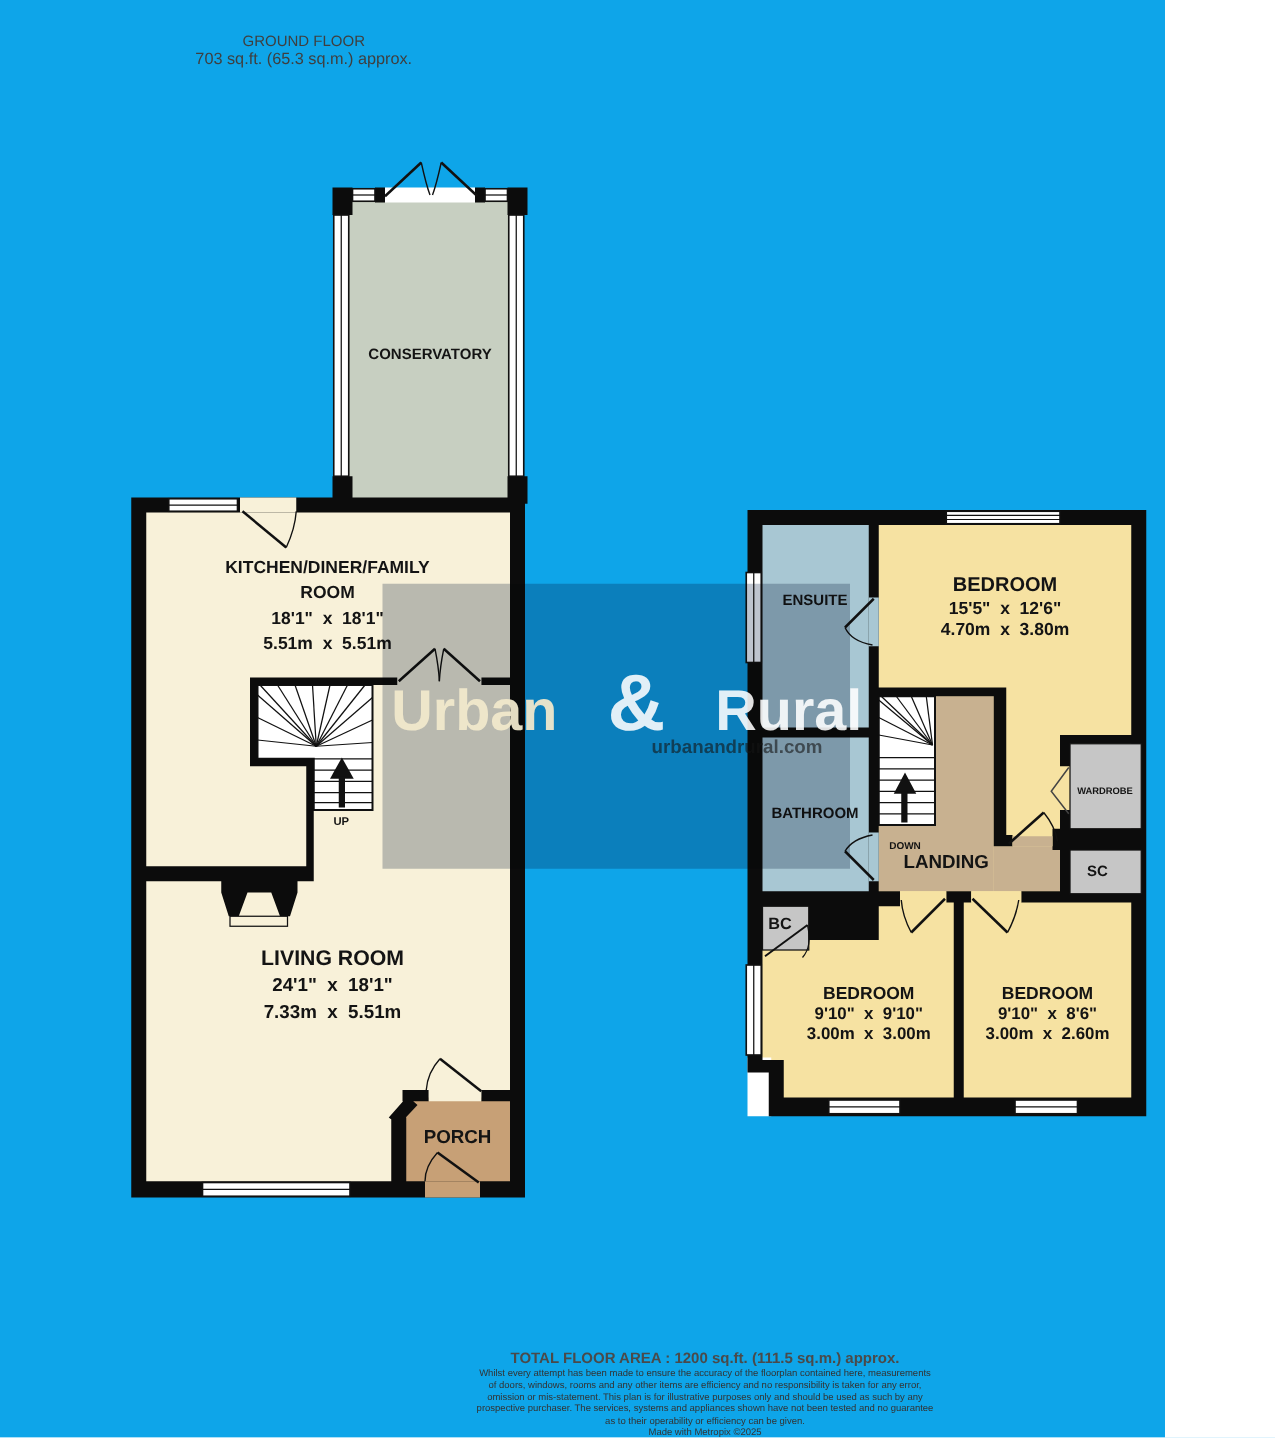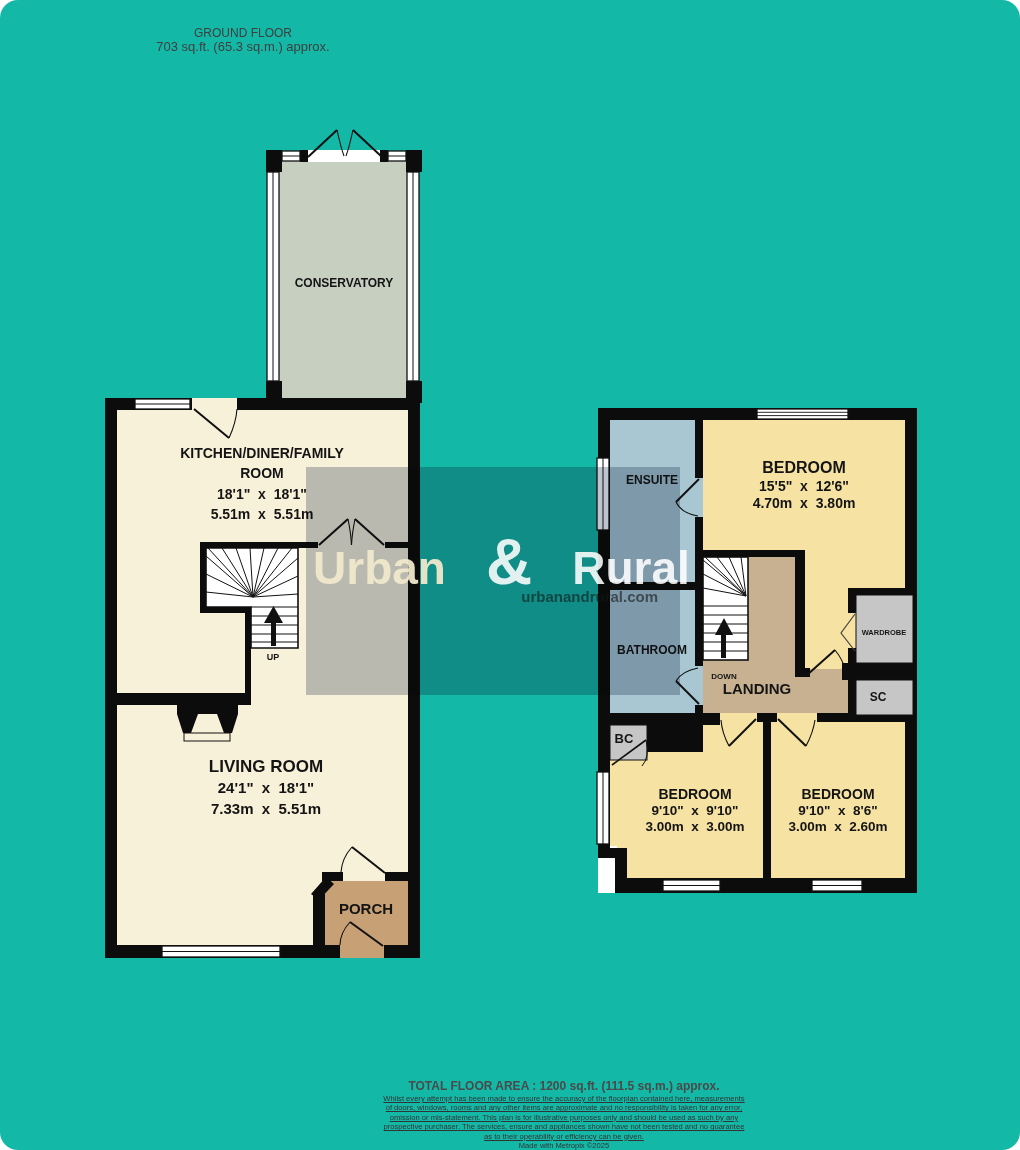--- a/index.html
+++ b/index.html
@@ -1,25 +1,25 @@
 <!DOCTYPE html>
 <html><head>
 <meta charset="utf-8">
 <style>
   html,body{margin:0;padding:0;background:#ffffff;}
-  .page{position:relative;width:1020px;height:1150px;background:#14b8a6;
-        font-family:"Liberation Sans", sans-serif;overflow:hidden;border-radius:18px;}
+  .page{position:relative;width:932px;height:1150px;background:#0ea5e9;
+        font-family:"Liberation Sans", sans-serif;overflow:hidden;}
   .floor-header{position:absolute;width:300px;text-align:center;color:#3f3f3f;}
   .floor-header .fh-title{font-size:12px;line-height:14px;}
   .floor-header .fh-area{font-size:13px;line-height:13px;}
   #gf-header{left:93px;top:26px;}
   #ff-header{left:601px;top:26px;}
   .footer{position:absolute;left:334px;top:1079px;width:460px;text-align:center;color:#333;}
   .footer .total{font-size:12px;line-height:14px;color:#4a4a4a;margin-bottom:1px;font-weight:bold;}
-  .footer .disc{font-size:7.6px;line-height:9.4px;white-space:nowrap;text-decoration:underline;}
+  .footer .disc{font-size:7.6px;line-height:9.4px;white-space:nowrap;}
   .footer .credit{font-size:7.6px;line-height:9.4px;}
   svg{position:absolute;left:0;top:0;}
   svg text{font-family:"Liberation Sans", sans-serif;font-weight:bold;fill:#141414;white-space:pre;}
   text.t17{font-size:17px;} text.t16{font-size:16px;} text.t15{font-size:15px;}
   text.t14{font-size:14px;} text.t13{font-size:13px;} text.t13s{font-size:13.5px;}
   text.t12{font-size:12px;} text.t9{font-size:9px;} text.t8{font-size:8px;} text.t7{font-size:7.5px;}
   .wm-box{mix-blend-mode:multiply;}
 </style>
 </head>
 <body>
@@ -231,20 +231,20 @@
         <tspan font-size="64" fill="#ffffff" fill-opacity="0.88">&amp;</tspan>
         <tspan font-size="46" fill="#ffffff" fill-opacity="0.88">Rural</tspan>
       </text>
       <text x="658" y="602" text-anchor="end" font-size="15" fill="#ffffff" fill-opacity="0.6">urbanandrural.com</text>
     </g>
   </svg>
 
   <div class="footer">
     <div class="total">TOTAL FLOOR AREA : 1200 sq.ft. (111.5 sq.m.) approx.</div>
     <div class="disc">Whilst every attempt has been made to ensure the accuracy of the floorplan contained here, measurements</div>
-    <div class="disc">of doors, windows, rooms and any other items are approximate and no responsibility is taken for any error,</div>
+    <div class="disc">of doors, windows, rooms and any other items are efficiency and no responsibility is taken for any error,</div>
     <div class="disc">omission or mis-statement. This plan is for illustrative purposes only and should be used as such by any</div>
-    <div class="disc">prospective purchaser. The services, ensure and appliances shown have not been tested and no guarantee</div>
+    <div class="disc">prospective purchaser. The services, systems and appliances shown have not been tested and no guarantee</div>
     <div class="disc">as to their operability or efficiency can be given.</div>
     <div class="credit">Made with Metropix ©2025</div>
   </div>
 
 </div>
 
 </body></html>

